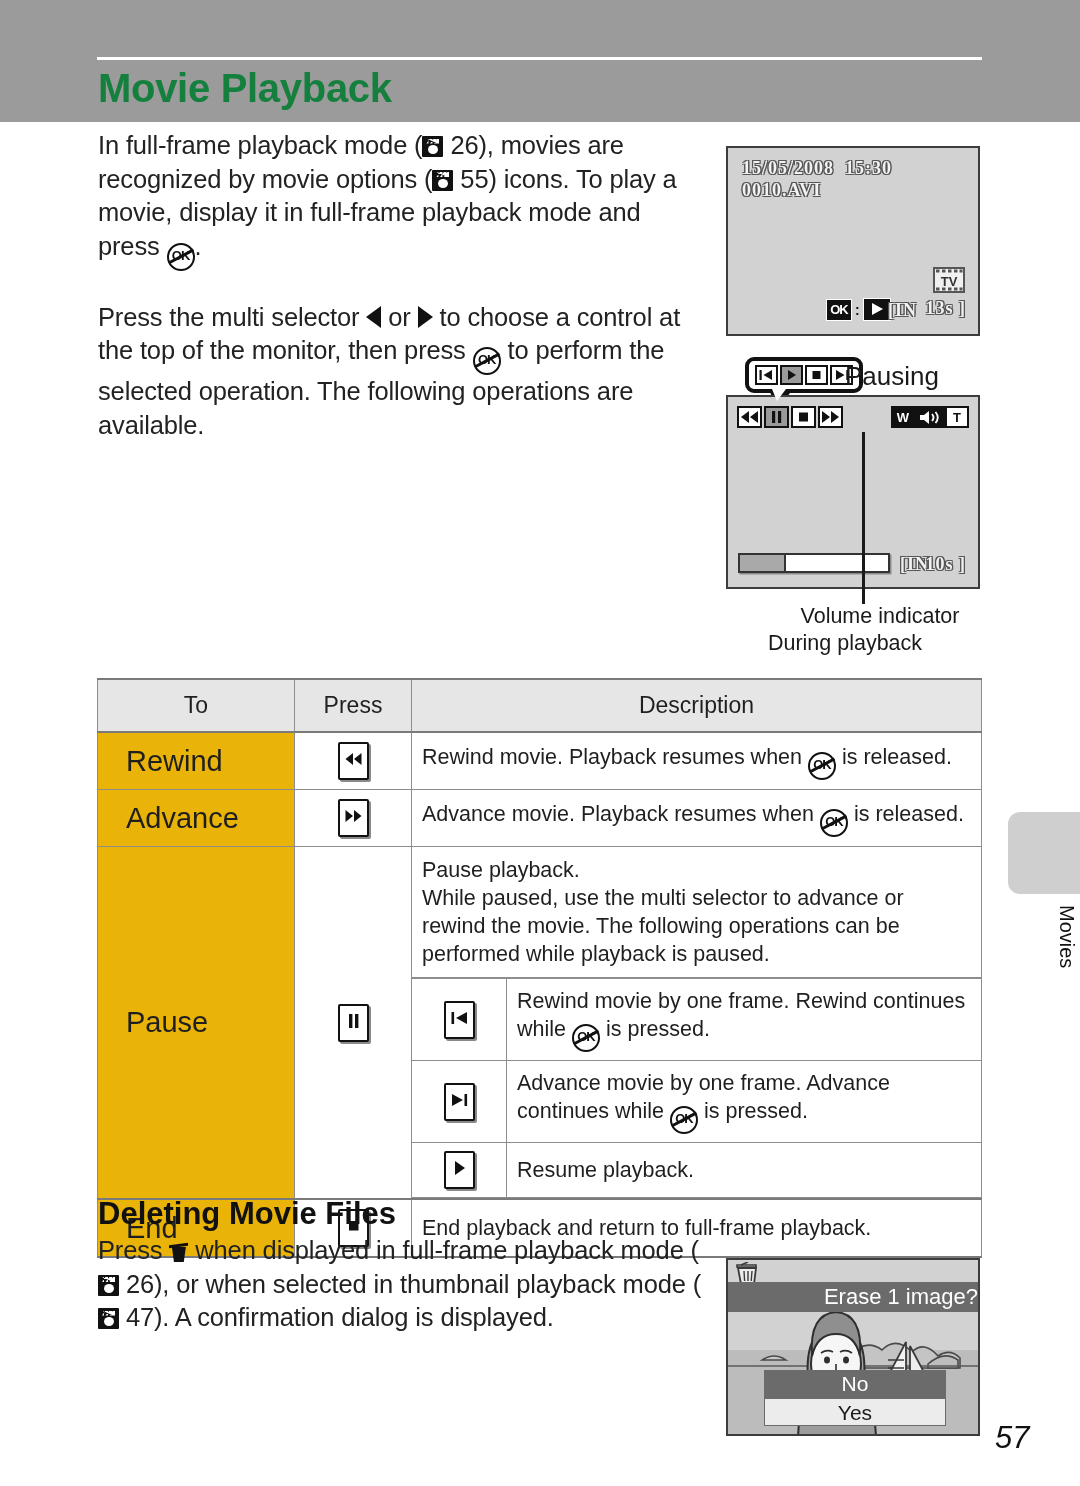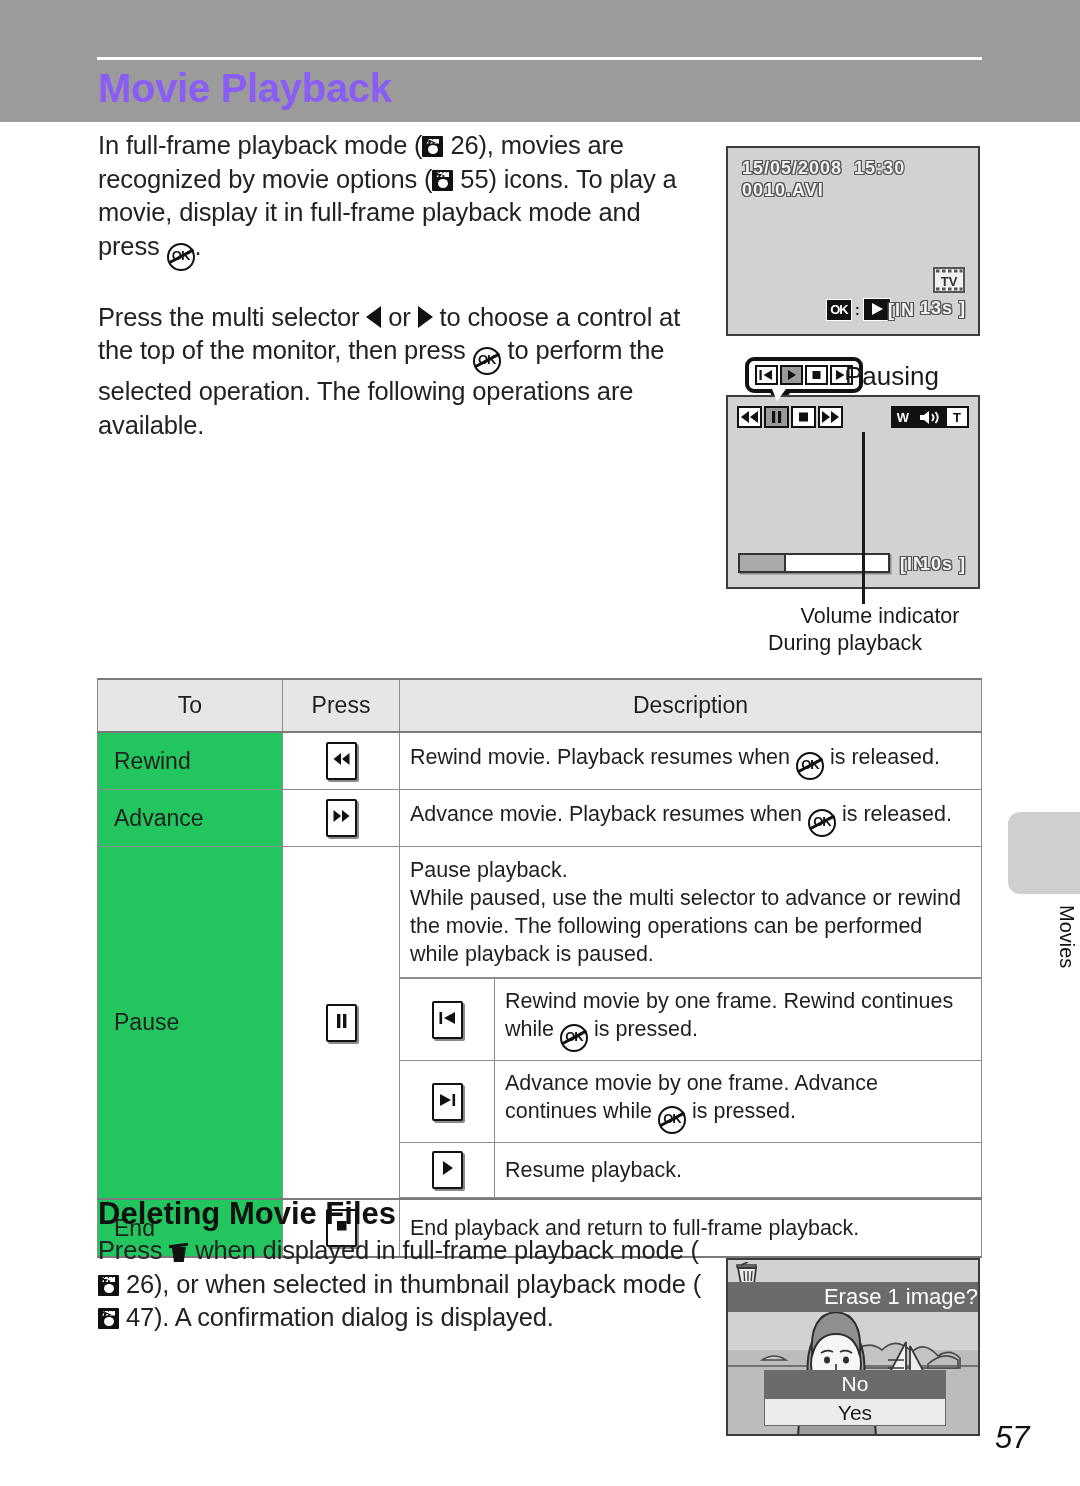--- a/index.html
+++ b/index.html
@@ -17,21 +17,21 @@
     position:absolute;left:0;top:0;width:1080px;height:122px;
     background:#9b9b9b;
   }
   .header-rule{
     position:absolute;left:97px;top:57px;width:885px;height:3px;
     background:#ffffff;
   }
   .page-title{
     position:absolute;left:98px;top:66px;
     font-size:40px;font-weight:bold;letter-spacing:-0.3px;
-    color:#8b5cf6;
+    color:#15803d;
   }
 
   
   .col-left{ position:absolute;left:98px;top:129px;width:610px; }
   p.para{
     margin:0 0 0 0;
     font-size:25.5px;line-height:33.5px;
     color:#222;
     letter-spacing:-0.15px;
   }
@@ -91,21 +91,21 @@
 
   
   .monitor{
     position:absolute;background:#d2d2d2;border:2px solid #3c3c3c;
     box-sizing:border-box;
   }
   #mon1{ left:726px;top:146px;width:254px;height:190px; }
   #mon2{ left:726px;top:395px;width:254px;height:194px; }
 
   .lcd-text{
-    font-family:Liberation Sans, sans-serif;
+    font-family:Liberation Serif, serif;
     font-size:18px;font-weight:bold;color:#f2f2f2;
     text-shadow:-1.2px -1.2px 0 #555, 1.2px 1.2px 0 #555,
                  1.2px -1.2px 0 #555,-1.2px 1.2px 0 #555;
     letter-spacing:1px;white-space:nowrap;
   }
   #mon1 .line1{position:absolute;left:14px;top:10px;}
   #mon1 .line2{position:absolute;left:14px;top:32px;}
 
   .okplay{position:absolute;left:98px;top:150px;display:flex;align-items:center;gap:3px;}
   .ok-tag{width:24px;height:20px;background:#111;color:#fff;font-size:13px;font-weight:bold;
@@ -166,21 +166,21 @@
 
   
   .tbl{
     position:absolute;left:97px;top:678px;width:885px;
     border-collapse:collapse;font-size:21px;color:#1f1f1f;
   }
   .tbl td,.tbl th{
     border:1px solid #8d8d8d;padding:9px 10px;vertical-align:middle;font-weight:normal;
   }
   .tbl .thead td{background:#e6e6e6;text-align:center;font-size:23px;padding:12px 10px;}
-  .tbl .c-to{width:158px;background:#22c55e;font-size:23px;padding-left:16px;}
+  .tbl .c-to{width:158px;background:#eab308;font-size:29px;padding-left:28px;}
   .tbl .c-press{width:96px;text-align:center;}
   .tbl .c-desc{font-size:21.5px;line-height:28px;}
   .tbl .outer{border-top:2.5px solid #7a7a7a;border-bottom:2.5px solid #7a7a7a;margin-left:44px;}
   .subtbl{width:100%;border-collapse:collapse;}
   .subtbl td{border:1px solid #8d8d8d;padding:8px 10px;font-size:21.5px;line-height:28px;}
   .subtbl td.sp{width:74px;text-align:center;border-left:none;}
   .nopad{padding:0 !important;border:none !important;}
 
   
   .tg{display:inline-block;width:27px;height:34px;border:2px solid #111;border-radius:2px;background:#fff;

